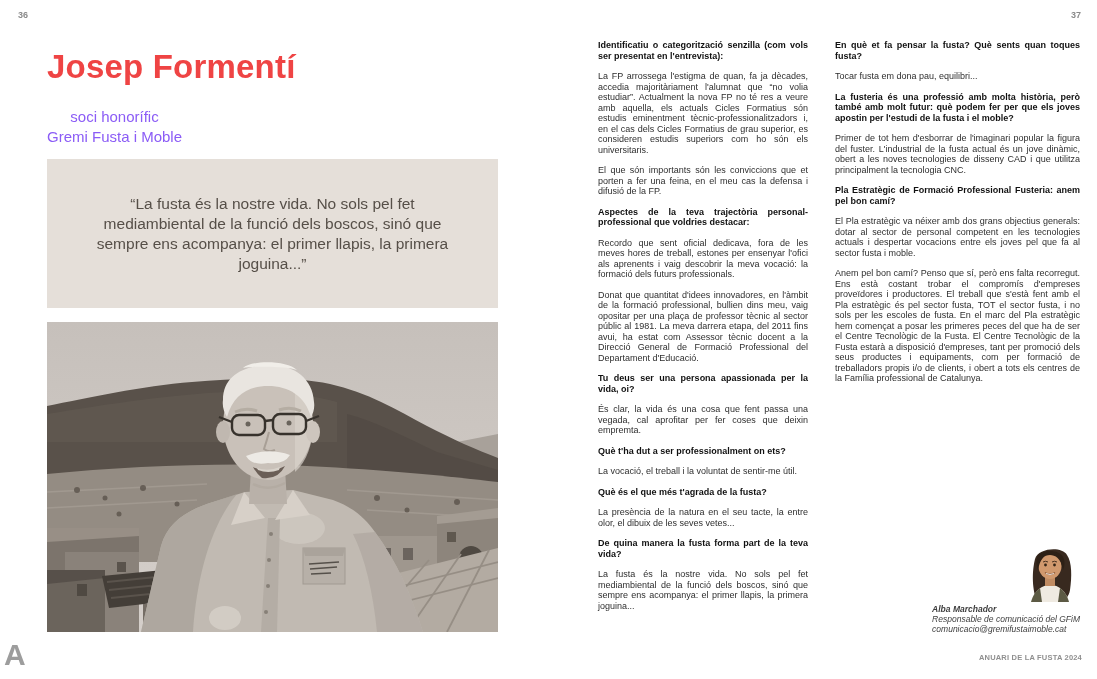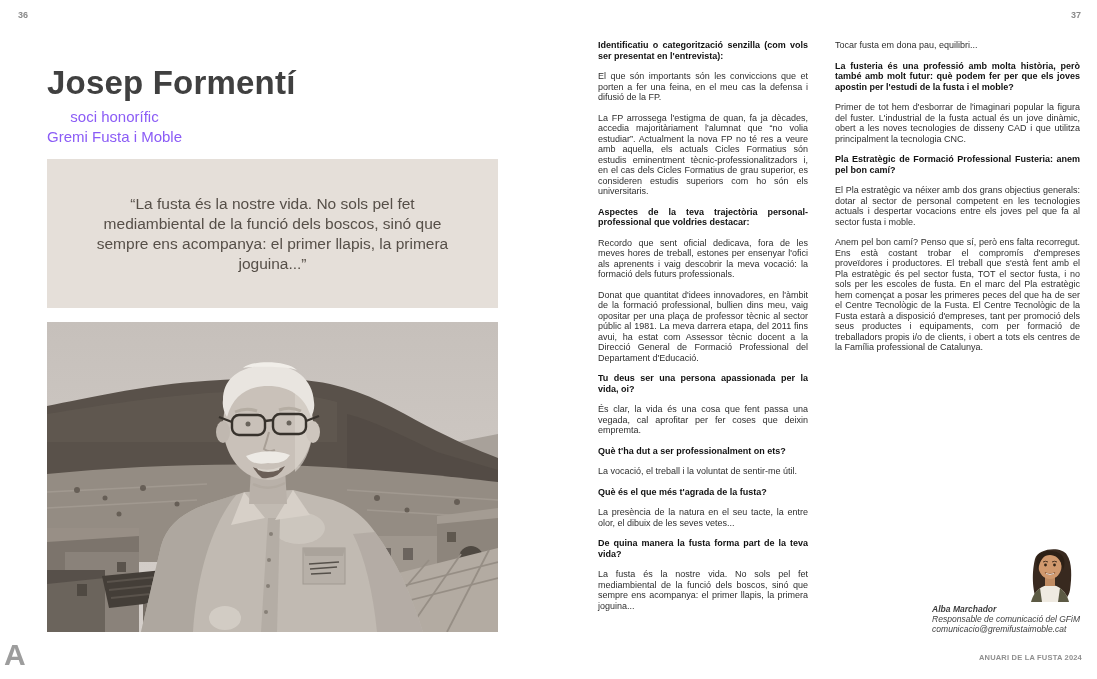--- a/index.html
+++ b/index.html
@@ -7,22 +7,22 @@
     position:relative; width:1097px; height:679px; background:#ffffff;
     font-family:Liberation Sans, sans-serif; overflow:hidden;
   }
   .pagenum {
     position:absolute; font-size:9px; font-weight:bold; color:#8a8a8a;
   }
   #pn-left { left:18px; top:10px; }
   #pn-right { right:16px; top:10px; }
 
   .title {
-    position:absolute; left:47px; top:42px; font-size:33px; font-weight:bold;
-    color:#404040; letter-spacing:0.2px;
+    position:absolute; left:47px; top:26px; font-size:33px; font-weight:bold;
+    color:#ef4444; letter-spacing:0.2px;
   }
   .subtitle {
     position:absolute; left:47px; top:107px; font-size:15px; color:#8b5cf6;
     line-height:19.5px;
     text-align:center;
   }
   .quote-box {
     position:absolute; left:47px; top:159px; width:451px; height:149px;
     box-sizing:border-box; padding:0 34px;
     display:flex; align-items:center; justify-content:flex-start;
@@ -208,35 +208,36 @@
         <path d="M206,145 Q221,153 238,144 Q231,158 215,156 Q209,151 206,145 Z" fill="#6b5f57"></path>
         <path d="M210,146 Q221,150 233,145 L232,148 Q221,152 211,148 Z" fill="#d8d2ca"></path>
 
         <path d="M206,162 Q221,170 238,161" stroke="#b3aba2" stroke-width="2.5" fill="none"></path>
       </g>
     </svg>
   </div>
 
   <div class="col" id="col1">
       <p class="question">Identificatiu o categorització senzilla (com vols ser presentat en l'entrevista):</p>
+      <p class="answer">La FP arrossega l'estigma de quan, fa ja dècades, accedia majoritàriament l'alumnat que “no volia estudiar”. Actualment la nova FP no té res a veure amb aquella, els actuals Cicles Formatius són estudis eminentment tècnic-professionalitzadors i, en el cas dels Cicles Formatius de grau superior, es consideren estudis superiors com ho són els universitaris.</p>
       <p class="answer">El que són importants són les conviccions que et porten a fer una feina, en el meu cas la defensa i difusió de la FP.</p>
-      <p class="answer">La FP arrossega l'estigma de quan, fa ja dècades, accedia majoritàriament l'alumnat que “no volia estudiar”. Actualment la nova FP no té res a veure amb aquella, els actuals Cicles Formatius són estudis eminentment tècnic-professionalitzadors i, en el cas dels Cicles Formatius de grau superior, es consideren estudis superiors com ho són els universitaris.</p>
       <p class="question">Aspectes de la teva trajectòria personal-professional que voldries destacar:</p>
       <p class="answer">Recordo que sent oficial dedicava, fora de les meves hores de treball, estones per ensenyar l'ofici als aprenents i vaig descobrir la meva vocació: la formació dels futurs professionals.</p>
       <p class="answer">Donat que quantitat d'idees innovadores, en l'àmbit de la formació professional, bullien dins meu, vaig opositar per una plaça de professor tècnic al sector públic al 1981. La meva darrera etapa, del 2011 fins avui, ha estat com Assessor tècnic docent a la Direcció General de Formació Professional del Departament d'Educació.</p>
       <p class="question">Tu deus ser una persona apassionada per la vida, oi?</p>
       <p class="answer">És clar, la vida és una cosa que fent passa una vegada, cal aprofitar per fer coses que deixin empremta.</p>
       <p class="question">Què t'ha dut a ser professionalment on ets?</p>
       <p class="answer">La vocació, el treball i la voluntat de sentir-me útil.</p>
       <p class="question">Què és el que més t'agrada de la fusta?</p>
       <p class="answer">La presència de la natura en el seu tacte, la entre olor, el dibuix de les seves vetes...</p>
       <p class="question">De quina manera la fusta forma part de la teva vida?</p>
       <p class="answer">La fusta és la nostre vida. No sols pel fet mediambiental de la funció dels boscos, sinó que sempre ens acompanya: el primer llapis, la primera joguina...</p>
     </div>
   <div class="col" id="col2">
+      <p class="question">En què et fa pensar la fusta? Què sents quan toques fusta?</p>
       <p class="answer">Tocar fusta em dona pau, equilibri...</p>
       <p class="question">La fusteria és una professió amb molta història, però també amb molt futur: què podem fer per que els joves apostin per l'estudi de la fusta i el moble?</p>
       <p class="answer">Primer de tot hem d'esborrar de l'imaginari popular la figura del fuster. L'industrial de la fusta actual és un jove dinàmic, obert a les noves tecnologies de disseny CAD i que utilitza principalment la tecnologia CNC.</p>
       <p class="question">Pla Estratègic de Formació Professional Fusteria: anem pel bon camí?</p>
       <p class="answer">El Pla estratègic va néixer amb dos grans objectius generals: dotar al sector de personal competent en les tecnologies actuals i despertar vocacions entre els joves pel que fa al sector fusta i moble.</p>
       <p class="answer">Anem pel bon camí? Penso que sí, però ens falta recorregut. Ens està costant trobar el compromís d'empreses proveïdores i productores. El treball que s'està fent amb el Pla estratègic és pel sector fusta, TOT el sector fusta, i no sols per les escoles de fusta. En el marc del Pla estratègic hem començat a posar les primeres peces del que ha de ser el Centre Tecnològic de la Fusta. El Centre Tecnològic de la Fusta estarà a disposició d'empreses, tant per promoció dels seus productes i equipaments, com per formació de treballadors propis i/o de clients, i obert a tots els centres de la Família professional de Catalunya.</p>
     </div>
 
   <div class="alba-photo">
     <svg width="56" height="58" viewBox="0 0 56 58">

